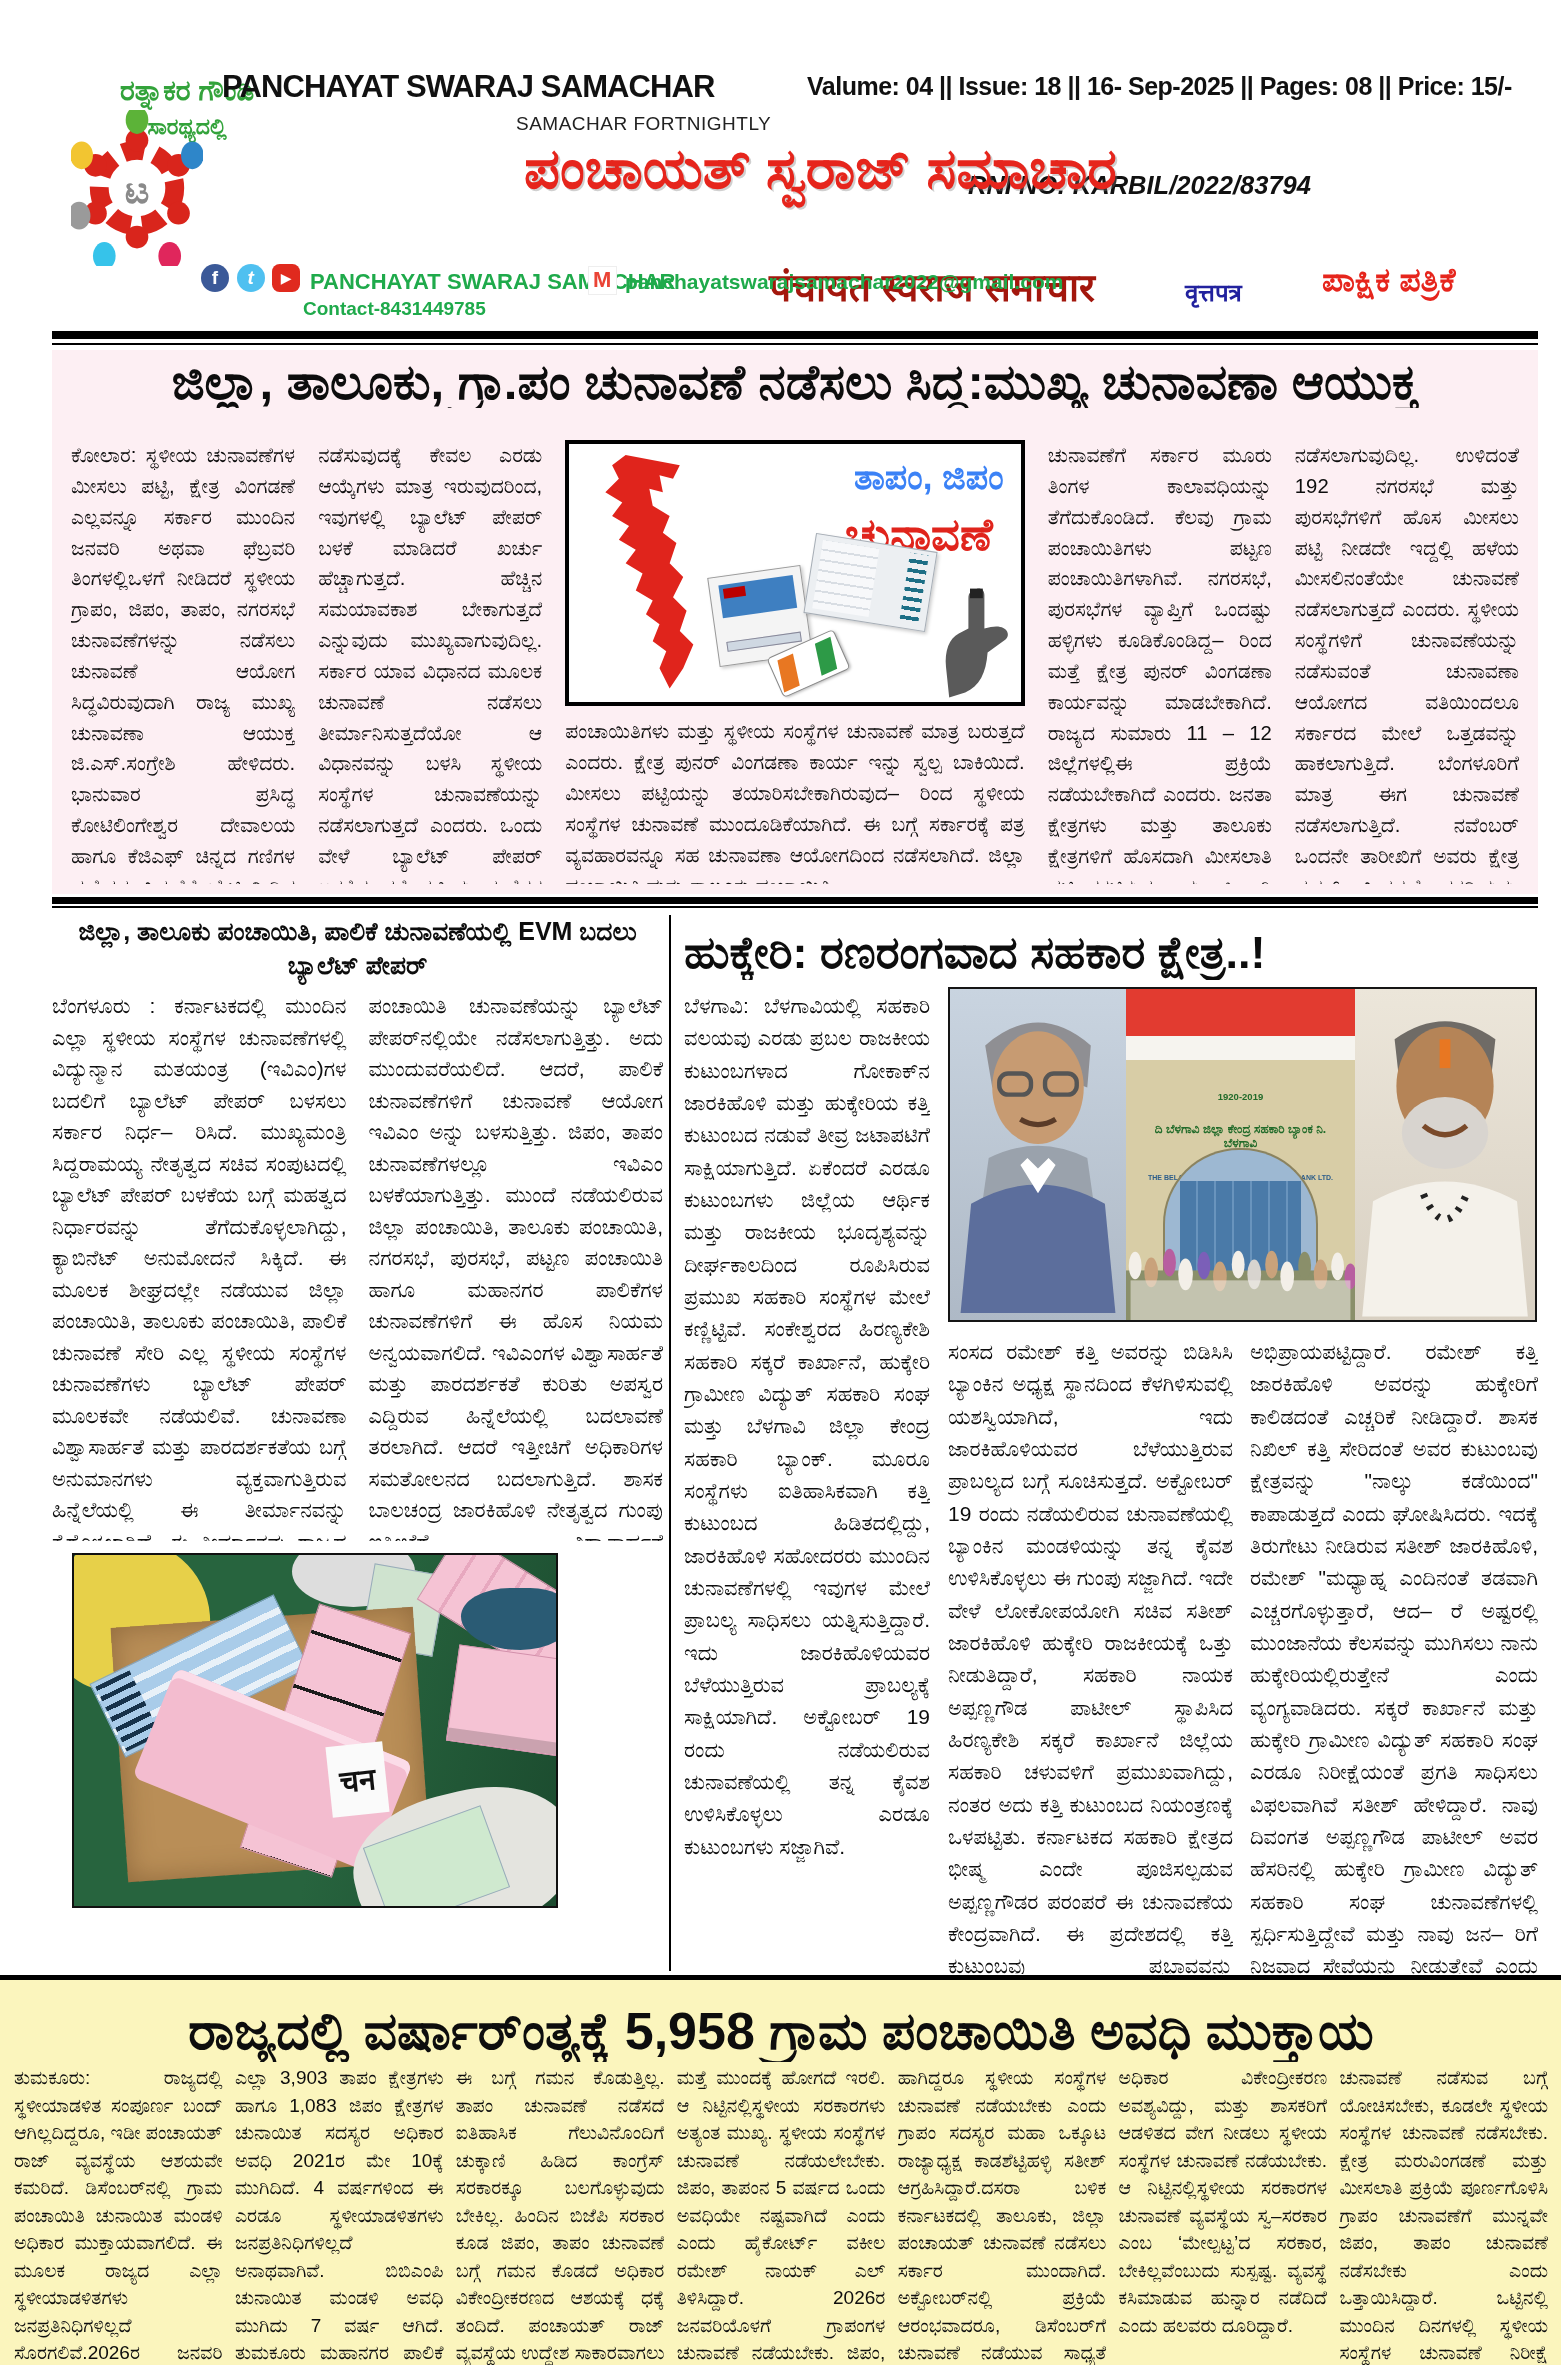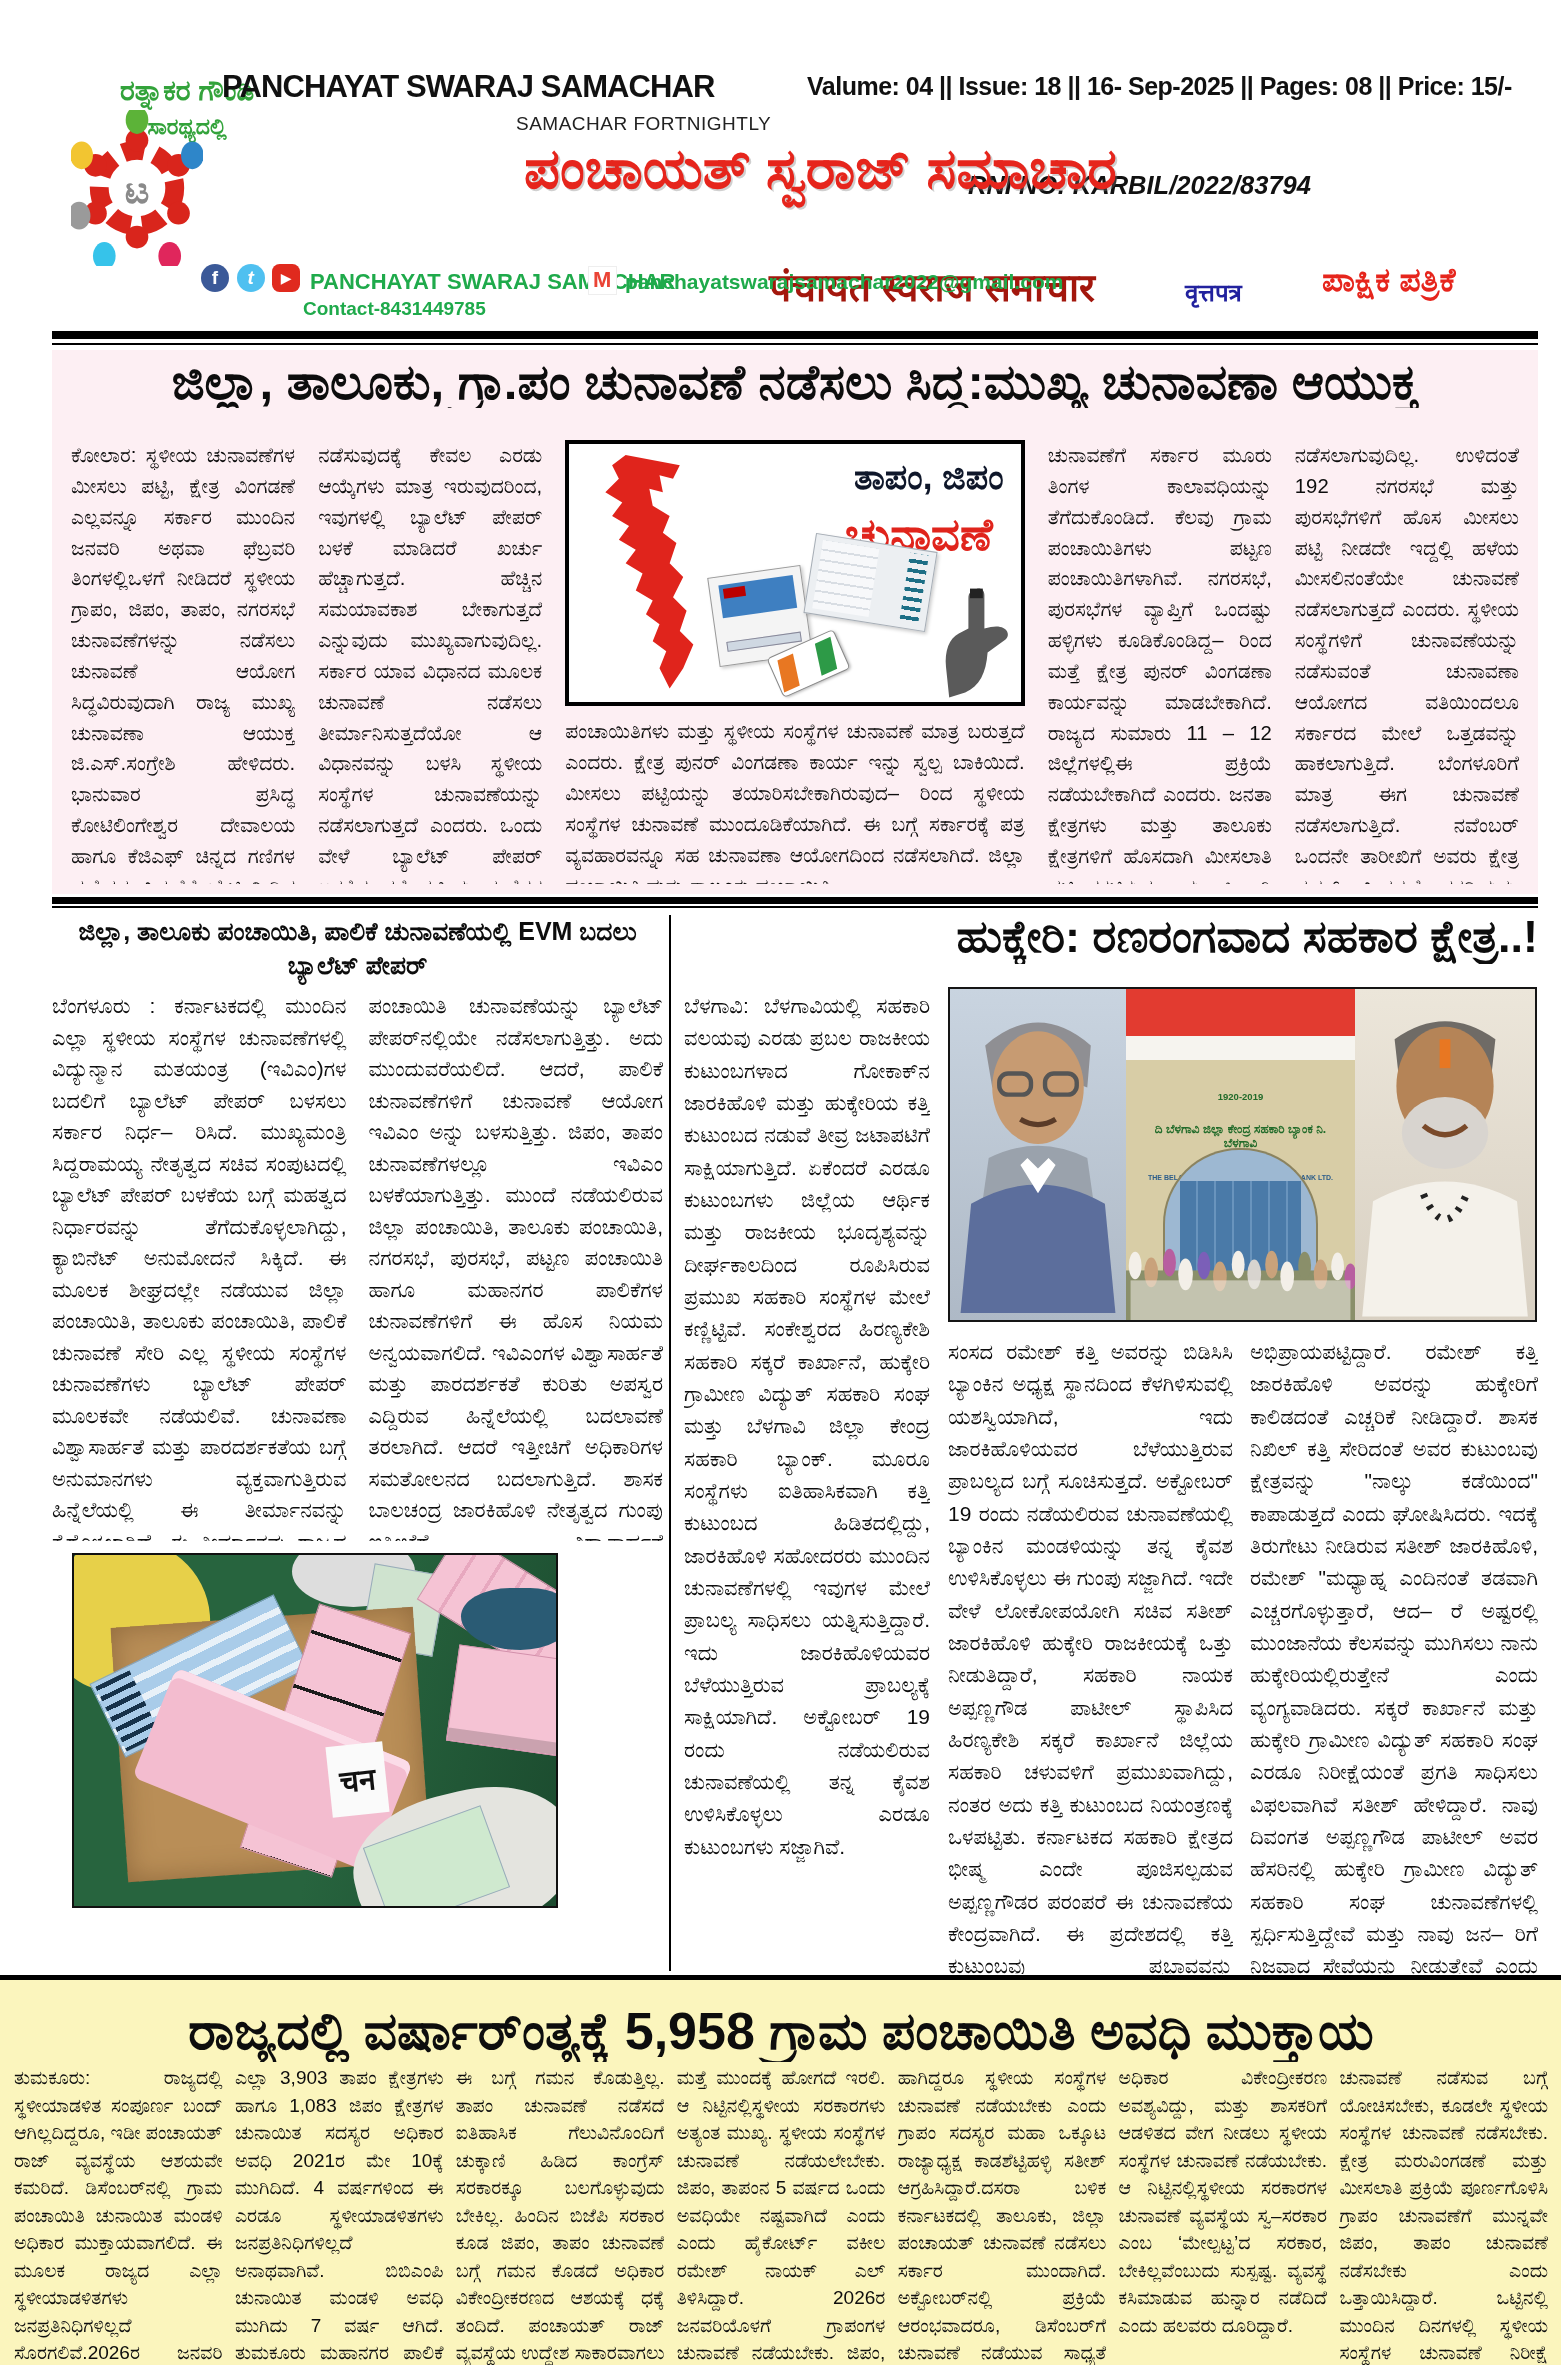--- a/index.html
+++ b/index.html
@@ -32,21 +32,21 @@
   .contact{left:303px;top:298px;font-size:19px;font-weight:bold;color:#1faa4b;}
   .rule{left:52px;width:1486px;background:#000;}
   
   .lead{left:52px;top:350px;width:1486px;height:544px;background:#fdeff3;}
   .lead h1{margin:0;padding-top:6.6px;text-align:center;font-size:49px;line-height:1.05;
            font-weight:bold;white-space:nowrap;overflow:hidden;}
   .leadcols{position:absolute;left:19px;right:19px;top:90px;bottom:10.4px;display:flex;gap:23px;overflow:hidden;}
   .col{flex:1;font-size:20.3px;line-height:1.52;text-align:justify;overflow:hidden;}
   .colmid{flex:2.05;overflow:hidden;}
   .graphic{position:relative;height:258px;background:#fff;border:4.7px solid #000;overflow:hidden;}
-  .g-l1{position:absolute;right:17px;top:13.2px;font-size:35px;font-weight:bold;color:#0f172a;}
+  .g-l1{position:absolute;right:17px;top:13.2px;font-size:35px;font-weight:bold;color:#3b82f6;}
   .g-l2{position:absolute;right:28px;top:65px;font-size:45px;font-weight:bold;color:#e0241c;}
   .evmbox{position:absolute;left:144px;top:127px;width:92px;height:88px;background:#f4f4f4;
           border:1.4px solid #999;transform:rotate(-8deg);box-shadow:1.9px 1.9px 3.8px rgba(0,0,0,.2);}
   .evmbox .panel{position:absolute;left:8.5px;top:7.6px;right:8.5px;height:33px;background:#3e7fc1;}
   .evmbox .led{position:absolute;left:13.2px;top:12.3px;width:22px;height:9.5px;background:#b00;}
   .evmbox .slot{position:absolute;left:8.5px;bottom:13.2px;right:8.5px;height:7.6px;background:#cfd8e2;border:0.5px solid #889;}
   .ballotunit{position:absolute;left:240px;top:98px;width:121px;height:79px;background:#eceff2;
               border:1.4px solid #a6adb5;transform:rotate(9deg);box-shadow:1.9px 1.9px 3.8px rgba(0,0,0,.2);}
   .ballotunit .btncol{position:absolute;right:6.6px;top:3.8px;bottom:3.8px;width:19px;
      background:repeating-linear-gradient(#eceff2 0 5.7px,#1d6f86 5.7px 9.5px);}
@@ -59,21 +59,21 @@
   .midtext{margin-top:10.4px;font-size:20.3px;line-height:1.52;text-align:justify;}
   
   .evmart{left:52px;top:915px;width:611px;}
   .evmart h2{margin:0 0 7.6px 0;text-align:center;font-size:25px;line-height:1.35;font-weight:bold;}
   .evmcols{display:flex;gap:22px;height:551px;overflow:hidden;}
   .evmcols .c{flex:1;font-size:21px;line-height:1.5;text-align:justify;overflow:hidden;}
   .ballotphoto{position:relative;margin:12.3px 0 0 20px;width:482px;height:351px;border:2.8px solid #111;
                background:linear-gradient(105deg,#27643e 55%,#1b4a2e);overflow:hidden;}
   .vrule{left:669px;top:915px;width:2.4px;height:1056px;background:#000;}
   .hukkeri{left:684px;top:911px;width:854px;height:1064px;}
-  .hukkeri h2{position:absolute;left:0;right:0;top:0;margin:0;text-align:right;font-size:45px;
+  .hukkeri h2{position:absolute;left:0;right:0;top:16px;margin:0;text-align:left;font-size:45px;
               font-weight:bold;white-space:nowrap;overflow:hidden;}
   .hcolA{position:absolute;left:0;top:79px;width:246px;height:979px;font-size:21px;line-height:1.54;
          text-align:justify;overflow:hidden;}
   .hphoto{position:absolute;left:264px;top:76px;width:585px;height:331px;border:2.8px solid #151515;
           background:#cfe3ee;overflow:hidden;}
   .hcolB{position:absolute;left:264px;top:425px;width:285px;height:638px;font-size:21px;line-height:1.54;
          text-align:justify;overflow:hidden;}
   .hcolC{position:absolute;left:566px;top:425px;width:288px;height:638px;font-size:21px;line-height:1.54;
          text-align:justify;overflow:hidden;}
   

